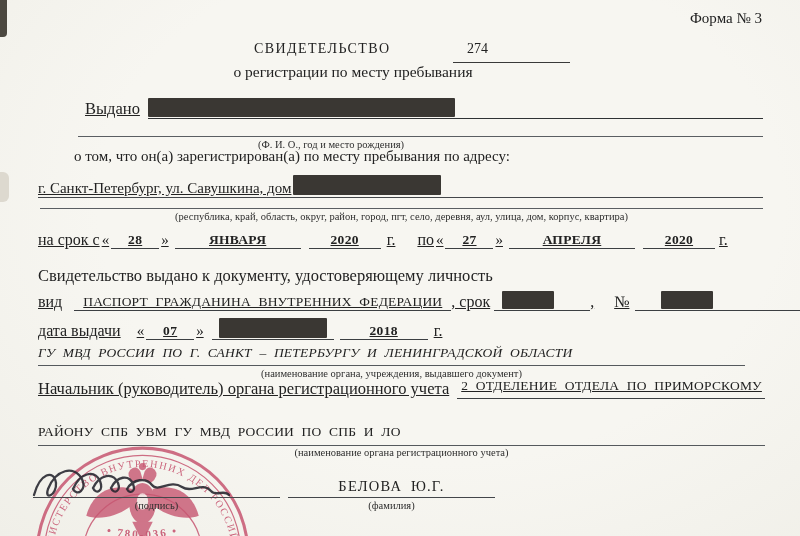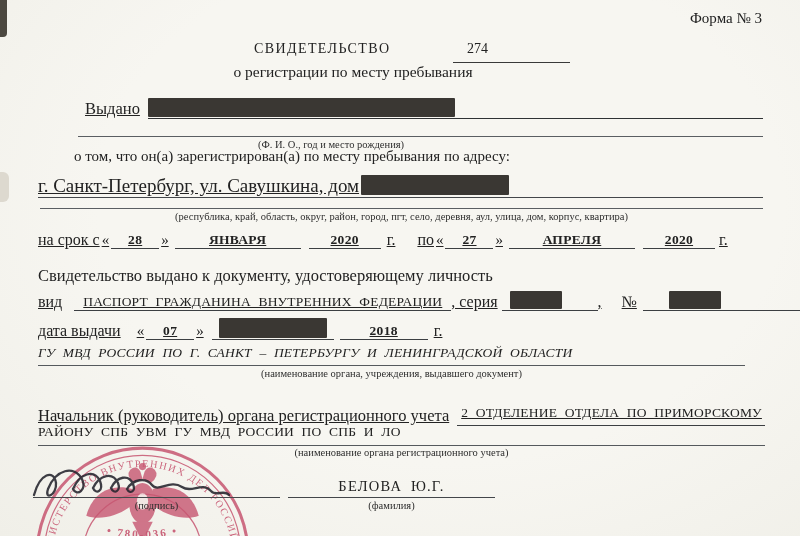--- a/index.html
+++ b/index.html
@@ -30,21 +30,21 @@
   .issued-row{top:96px;left:85px;}
   .issued-label{font-size:16.5px;width:63px;}
   .issued-line{width:615px;border-bottom:1.6px solid #2f3234;display:flex;align-items:center;height:22px;}
   .issued-bar{width:307px;height:19px;}
   .issued-bold{font-size:13px;font-weight:bold;margin-left:3px;white-space:nowrap;letter-spacing:.1px;}
   .fio-rule{top:136px;left:78px;width:685px;}
   .fio-caption{top:139px;left:78px;width:506px;}
   .statement{top:148px;left:38px;font-size:15px;margin-left:36px;}
   
   .addr-row{top:171px;left:38px;width:725px;border-bottom:1.6px solid #43464a;height:26px;}
-  .addr-text{font-size:19px;white-space:nowrap;text-align:center;}
+  .addr-text{font-size:15px;white-space:nowrap;text-align:center;}
   .addr-bar{width:148px;height:20px;margin-left:2px;margin-bottom:2px;}
   .addr-rule2{top:208px;left:40px;width:723px;}
   .addr-caption{top:211px;left:40px;width:723px;}
   
   .period-row{top:231px;left:38px;font-size:16px;}
   .q{font-size:15px;margin:0 2px;}
   .day-cell{width:48px;}
   .month-cell{width:126px;margin:0 4px;}
   .year-cell{width:72px;margin:0 4px;}
   .gsuf{margin-right:22px;margin-left:2px;}
@@ -57,21 +57,21 @@
   .num-cell{width:178px;display:flex;align-items:flex-end;margin-left:6px;}
   .num-bar{width:52px;height:18px;margin-left:26px;margin-bottom:1px;}
   .sp20{display:inline-block;width:20px;}
   .date-row{top:318px;left:38px;font-size:16px;}
   .datebar-cell{width:122px;display:flex;align-items:flex-end;justify-content:center;margin:0 6px;}
   .date-bar{width:108px;height:20px;margin-bottom:1px;}
   .y18-cell{width:88px;margin-right:6px;}
   .issuer-line{top:345px;left:38px;width:707px;border-bottom:1.4px solid #55595d;height:20px;font-style:italic;}
   .issuer-caption{top:368px;left:38px;width:707px;}
   
-  .chief-row{top:405px;left:38px;width:727px;}
+  .chief-row{top:378px;left:38px;width:727px;}
   .chief-label{font-size:16.5px;white-space:nowrap;margin-right:8px;}
   .chief-cell{flex:1;border-bottom:1.5px solid #3c3f42;padding-left:4px;white-space:nowrap;height:21px;box-sizing:border-box;}
   .chief-row2{top:424px;left:38px;width:727px;border-bottom:1.5px solid #55595d;height:21px;}
   .chief-caption{top:447px;left:38px;width:727px;}
   
   .stamp{left:30px;top:441px;z-index:1;}
   .sig{left:30px;top:457px;z-index:3;}
   .sign-rule{top:497px;left:33px;width:247px;border-top:1.3px solid #43464a;z-index:2;}
   .sign-caption{top:500px;left:33px;width:247px;z-index:2;}
   .surname{top:478px;left:288px;width:207px;text-align:center;font-size:14.5px;letter-spacing:1.2px;word-spacing:4px;}
@@ -127,21 +127,21 @@
     <span class="cell month-cell val">АПРЕЛЯ</span>
     <span class="cell year-cell val">2020</span>
     <span>г.</span>
   </div>
 
   <div class="abs intro nowrap">Свидетельство выдано к документу, удостоверяющему личность</div>
 
   <div class="abs flex doc-row nowrap">
     <span>вид</span>
     <span class="cell type-cell caps">ПАСПОРТ ГРАЖДАНИНА ВНУТРЕННИХ ФЕДЕРАЦИИ</span>
-    <span>, серия</span>
+    <span>, срок</span>
     <span class="cell seria-cell">
         <span class="redact seria-bar"></span>
       </span>
     <span>,</span>
     <span class="sp20"></span>
     <span>№</span>
     <span class="cell num-cell">
         <span class="redact num-bar"></span>
       </span>
   </div>

